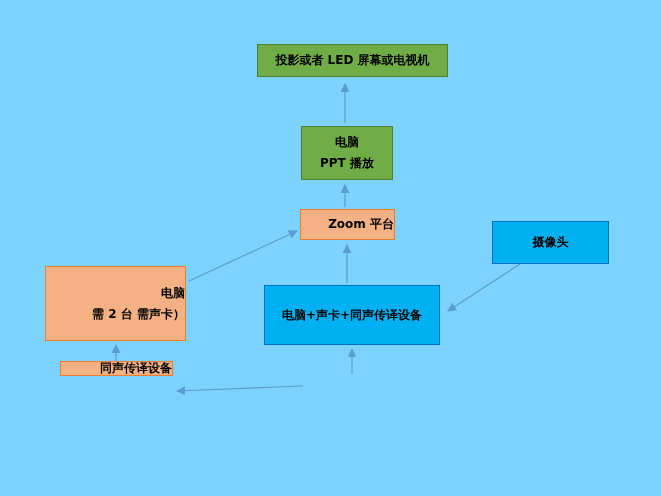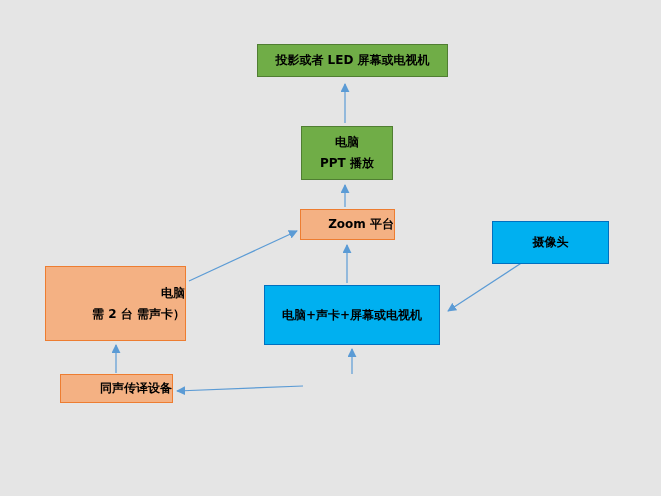--- a/index.html
+++ b/index.html
@@ -5,21 +5,21 @@
   html, body {
     margin: 0;
     padding: 0;
     background: #ffffff;
     font-family: "DejaVu Sans", sans-serif;
   }
   .canvas {
     position: relative;
     width: 661px;
     height: 496px;
-    background: #e5e5e5;
+    background: #7dd3fc;
     overflow: hidden;
   }
   .node {
     position: absolute;
     display: flex;
     flex-direction: column;
     align-items: center;
     justify-content: center;
     text-align: center;
     font-weight: bold;
@@ -78,21 +78,21 @@
   <div class="node blue" style="left:492px; top:221px; width:117px; height:43px;">
     <span>摄像头</span>
   </div>
 
   <div class="node orange" style="left:45px; top:266px; width:141px; height:75px;">
     <span>电脑</span>
     <span>需 2 台 需声卡）</span>
   </div>
 
   <div class="node blue" style="left:264px; top:285px; width:176px; height:60px;">
-    <span>电脑+声卡+屏幕或电视机</span>
+    <span>电脑+声卡+同声传译设备</span>
   </div>
 
-  <div class="node orange" style="left:60px; top:374px; width:113px; height:29px;">
+  <div class="node orange" style="left:60px; top:361px; width:113px; height:15px;">
     <span>同声传译设备</span>
   </div>
 
 
 </div>
 
 </body></html>

